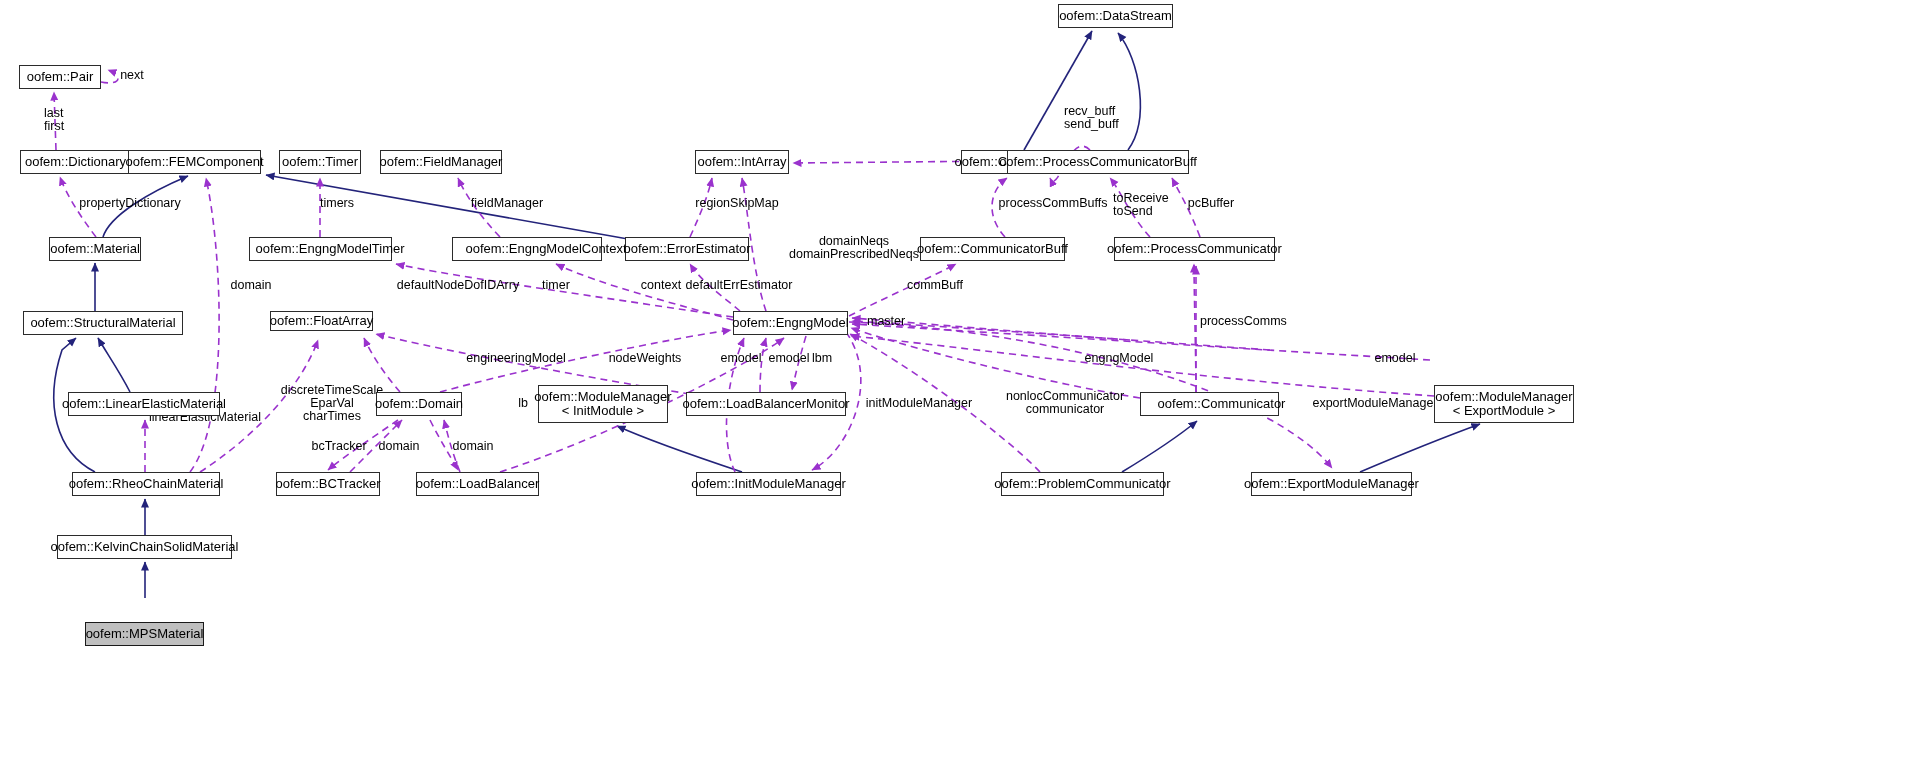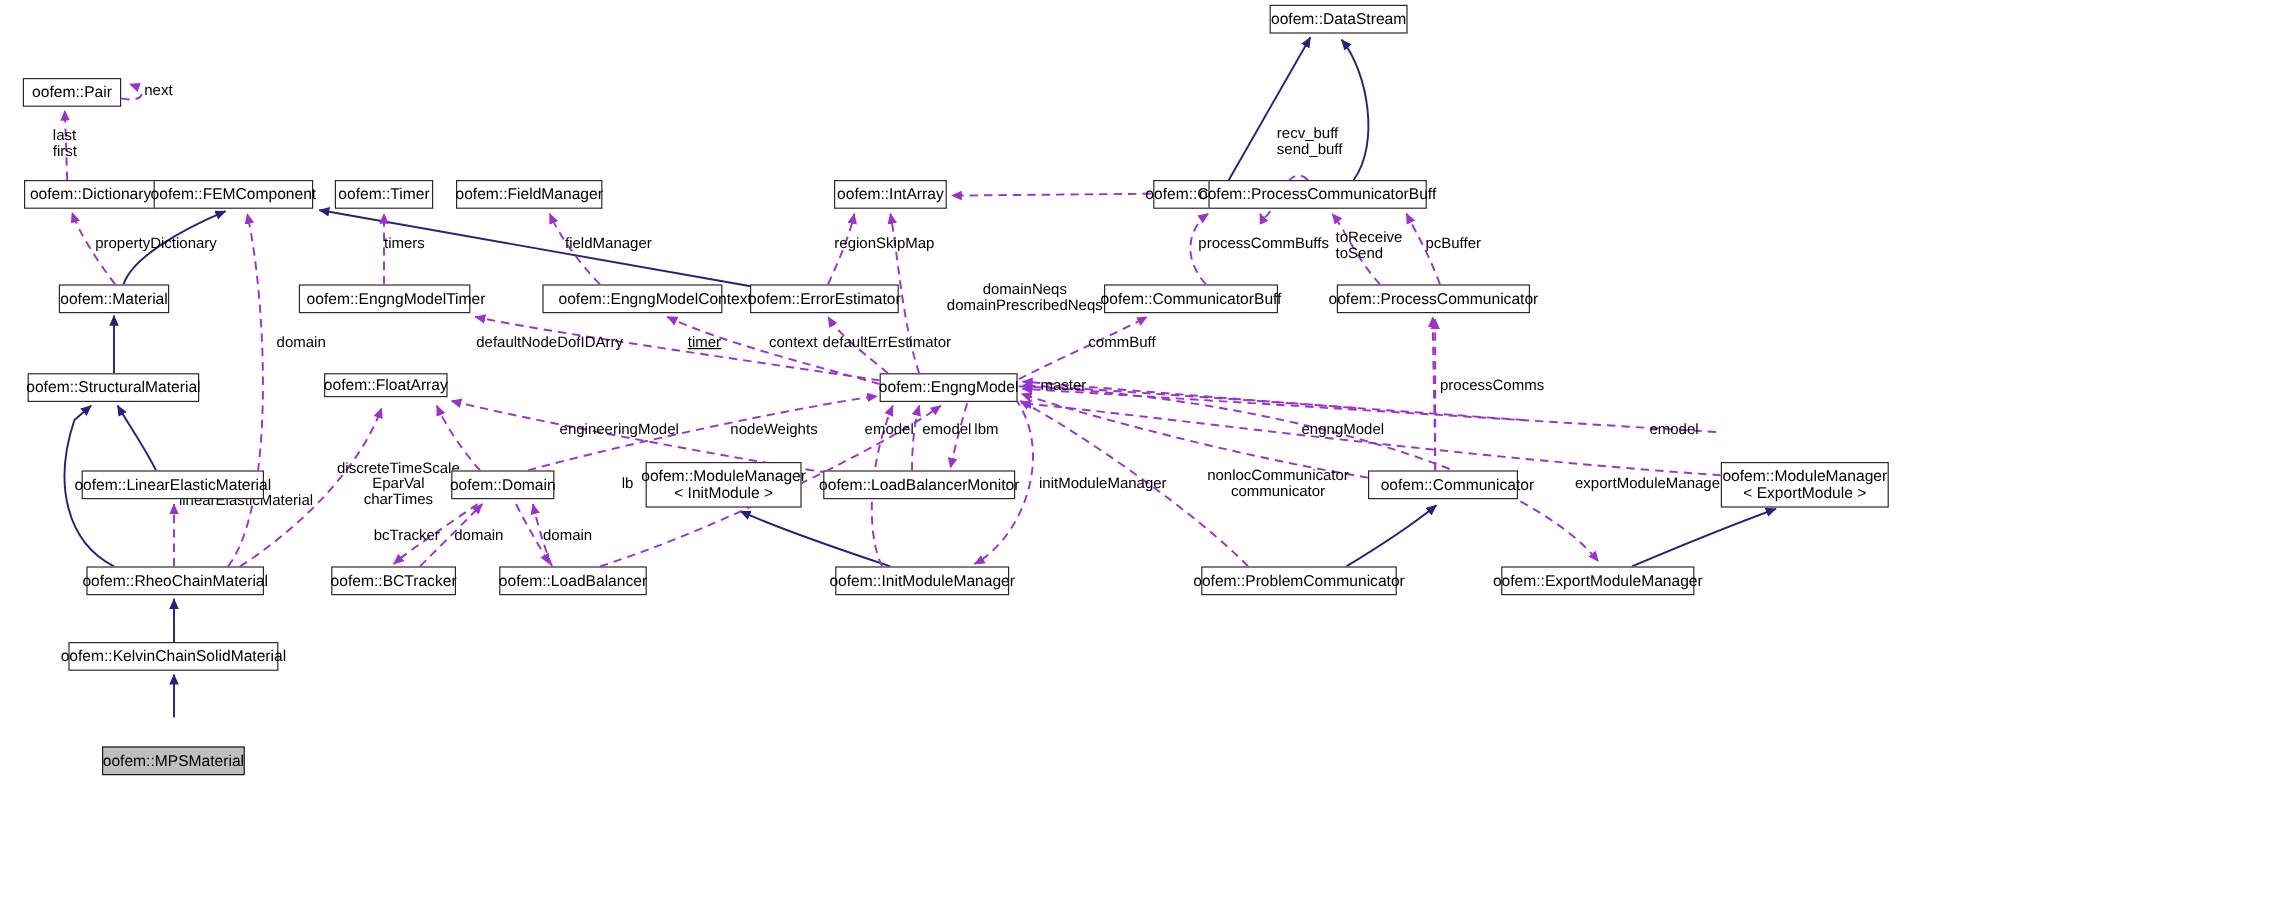--- a/index.html
+++ b/index.html
@@ -188,29 +188,29 @@
   <div class="node" style="left:695px;top:150px;width:94px;height:24px;">oofem::IntArray</div>
   <div class="node" style="left:1058px;top:4px;width:115px;height:24px;">oofem::DataStream</div>
   <div class="node" style="left:961px;top:150px;width:155px;height:24px;">oofem::CommunicationBuffer</div>
   <div class="node" style="left:1007px;top:150px;width:182px;height:24px;">oofem::ProcessCommunicatorBuff</div>
   <div class="node" style="left:49px;top:237px;width:92px;height:24px;">oofem::Material</div>
   <div class="node" style="left:249px;top:237px;width:143px;height:24px;padding-left:23px;">oofem::EngngModelTimer</div>
   <div class="node" style="left:452px;top:237px;width:150px;height:24px;padding-left:42px;">oofem::EngngModelContext</div>
   <div class="node" style="left:625px;top:237px;width:124px;height:24px;">oofem::ErrorEstimator</div>
   <div class="node" style="left:920px;top:237px;width:145px;height:24px;">oofem::CommunicatorBuff</div>
   <div class="node" style="left:1114px;top:237px;width:161px;height:24px;">oofem::ProcessCommunicator</div>
-  <div class="node" style="left:23px;top:311px;width:143px;height:24px;">oofem::StructuralMaterial</div>
+  <div class="node" style="left:23px;top:311px;width:160px;height:24px;">oofem::StructuralMaterial</div>
   <div class="node" style="left:270px;top:311px;width:103px;height:20px;">oofem::FloatArray</div>
   <div class="node" style="left:733px;top:311px;width:115px;height:24px;">oofem::EngngModel</div>
   <div class="node" style="left:68px;top:392px;width:152px;height:24px;">oofem::LinearElasticMaterial</div>
   <div class="node" style="left:376px;top:392px;width:86px;height:24px;">oofem::Domain</div>
   <div class="node" style="left:538px;top:385px;width:130px;height:38px;">oofem::ModuleManager
 &lt; InitModule &gt;</div>
   <div class="node" style="left:686px;top:392px;width:160px;height:24px;">oofem::LoadBalancerMonitor</div>
-  <div class="node" style="left:1140px;top:392px;width:125px;height:24px;padding-left:28px;">oofem::Communicator</div>
+  <div class="node" style="left:1140px;top:392px;width:139px;height:24px;padding-left:28px;">oofem::Communicator</div>
   <div class="node" style="left:1434px;top:385px;width:140px;height:38px;">oofem::ModuleManager
 &lt; ExportModule &gt;</div>
   <div class="node" style="left:72px;top:472px;width:148px;height:24px;">oofem::RheoChainMaterial</div>
   <div class="node" style="left:276px;top:472px;width:104px;height:24px;">oofem::BCTracker</div>
   <div class="node" style="left:416px;top:472px;width:123px;height:24px;">oofem::LoadBalancer</div>
   <div class="node" style="left:696px;top:472px;width:145px;height:24px;">oofem::InitModuleManager</div>
   <div class="node" style="left:1001px;top:472px;width:163px;height:24px;">oofem::ProblemCommunicator</div>
   <div class="node" style="left:1251px;top:472px;width:161px;height:24px;">oofem::ExportModuleManager</div>
   <div class="node" style="left:57px;top:535px;width:175px;height:24px;">oofem::KelvinChainSolidMaterial</div>
   <div class="node highlight" style="left:85px;top:598px;width:119px;height:24px;">oofem::MPSMaterial</div>
@@ -223,21 +223,21 @@
   <div class="edge-label" style="left:461px;top:197px;width:92px;">fieldManager</div>
   <div class="edge-label" style="left:686px;top:197px;width:102px;">regionSkipMap</div>
   <div class="edge-label" style="left:1064px;top:105px;width:70px;text-align:left;">recv_buff
 send_buff</div>
   <div class="edge-label" style="left:989px;top:197px;width:128px;">processCommBuffs</div>
   <div class="edge-label" style="left:1113px;top:192px;width:70px;text-align:left;">toReceive
 toSend</div>
   <div class="edge-label" style="left:1182px;top:197px;width:58px;">pcBuffer</div>
   <div class="edge-label" style="left:225px;top:279px;width:52px;">domain</div>
   <div class="edge-label" style="left:389px;top:279px;width:138px;">defaultNodeDofIDArry</div>
-  <div class="edge-label" style="left:567px;top:279px;width:40px;text-decoration:underline;">timer</div>
+  <div class="edge-label" style="left:536px;top:279px;width:40px;">timer</div>
   <div class="edge-label" style="left:635px;top:279px;width:52px;">context</div>
   <div class="edge-label" style="left:679px;top:279px;width:120px;">defaultErrEstimator</div>
   <div class="edge-label" style="left:786px;top:235px;width:136px;">domainNeqs
 domainPrescribedNeqs</div>
   <div class="edge-label" style="left:901px;top:279px;width:68px;">commBuff</div>
   <div class="edge-label" style="left:1200px;top:315px;width:100px;text-align:left;">processComms</div>
   <div class="edge-label" style="left:867px;top:315px;width:48px;text-align:left;">master</div>
   <div class="edge-label" style="left:457px;top:352px;width:118px;">engineeringModel</div>
   <div class="edge-label" style="left:601px;top:352px;width:88px;">nodeWeights</div>
   <div class="edge-label" style="left:716px;top:352px;width:50px;">emodel</div>

